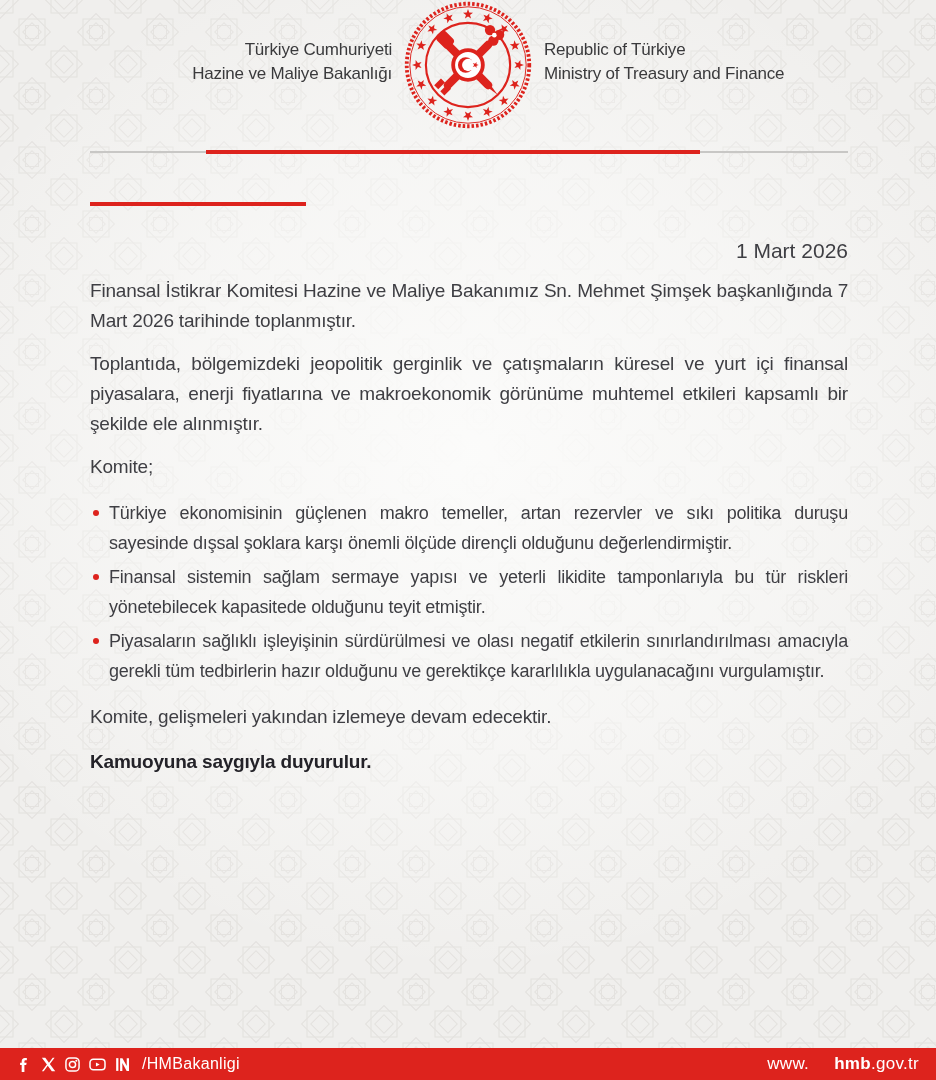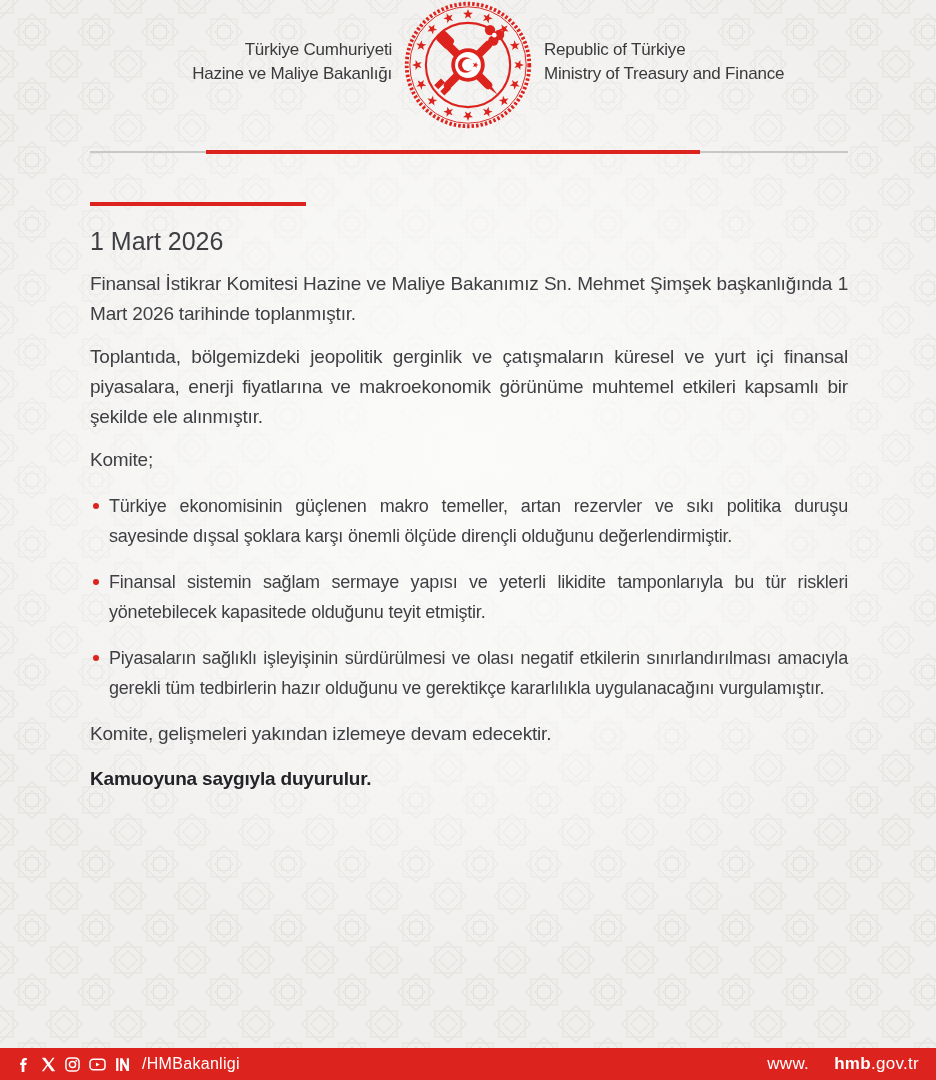--- a/index.html
+++ b/index.html
@@ -24,25 +24,25 @@
   .logo-wrap{width:134px;height:134px;flex:0 0 auto;margin-top:6px;}
   .logo-wrap svg{display:block;width:134px;height:134px;}
   
   .divider{position:absolute;top:150px;left:90px;width:758px;height:4px;z-index:2;}
   .divider .gray{position:absolute;top:1px;left:0;right:0;height:2px;background:var(--divider-gray);}
   .divider .red{position:absolute;top:0;left:116px;width:494px;height:3.5px;background:var(--red);}
   
   .main{position:absolute;left:90px;top:194px;width:758px;z-index:2;color:var(--body);}
   .doc-title{margin:0;font-size:23px;font-weight:bold;color:var(--heading);letter-spacing:0.6px;}
   .title-underline{width:216px;height:3.5px;background:var(--red);margin-top:8px;}
-  .doc-date{margin-top:21px;font-size:25px;}
+  .doc-date{margin-top:33px;text-align:right;font-size:21px;}
   .para{margin:13px 0 0;font-size:19px;line-height:30px;text-align:justify;letter-spacing:-0.2px;}
   .bullet-list{list-style:none;margin:16px 0 0;padding:0;}
   .bullet-list li{position:relative;padding-left:19px;font-size:18px;line-height:30px;text-align:justify;letter-spacing:-0.2px;}
-  .bullet-list li + li{margin-top:16px;}
+  .bullet-list li + li{margin-top:4px;}
   .bullet-list li .dot{position:absolute;left:3px;top:12px;width:6px;height:6px;border-radius:50%;background:var(--red);}
   .closing{margin-top:16px;}
   .signoff{margin:15px 0 0;font-size:19px;line-height:30px;font-weight:bold;color:#232228;letter-spacing:-0.2px;}
   
   .footer{position:absolute;bottom:0;left:0;width:100%;height:32px;background:var(--red);z-index:3;
     display:flex;align-items:center;justify-content:space-between;padding:0 17px;box-sizing:border-box;color:#fff;}
   .social{display:flex;gap:9px;}
   .social .icon{display:flex;align-items:center;}
   .social .icon svg{display:block;}
   .handle{font-size:16px;letter-spacing:0.3px;margin-left:2px;}
@@ -152,21 +152,21 @@
   <div class="divider">
     <div class="gray"></div>
     <div class="red"></div>
   </div>
 
   <div class="main">
     <div class="title-underline"></div>
 
     <div class="doc-date">1 Mart 2026</div>
 
-    <p class="para">Finansal İstikrar Komitesi Hazine ve Maliye Bakanımız Sn. Mehmet Şimşek başkanlığında 1 Mart 2026 tarihinde toplanmıştır.</p>
+    <p class="para">Finansal İstikrar Komitesi Hazine ve Maliye Bakanımız Sn. Mehmet Şimşek başkanlığında 7 Mart 2026 tarihinde toplanmıştır.</p>
     <p class="para">Toplantıda, bölgemizdeki jeopolitik gerginlik ve çatışmaların küresel ve yurt içi finansal piyasalara, enerji fiyatlarına ve makroekonomik görünüme muhtemel etkileri kapsamlı bir şekilde ele alınmıştır.</p>
     <p class="para">Komite;</p>
 
     <ul class="bullet-list">
       <li><span class="dot"></span><span>Türkiye ekonomisinin güçlenen makro temeller, artan rezervler ve sıkı politika duruşu sayesinde dışsal şoklara karşı önemli ölçüde dirençli olduğunu değerlendirmiştir.</span></li>
       <li><span class="dot"></span><span>Finansal sistemin sağlam sermaye yapısı ve yeterli likidite tamponlarıyla bu tür riskleri yönetebilecek kapasitede olduğunu teyit etmiştir.</span></li>
       <li><span class="dot"></span><span>Piyasaların sağlıklı işleyişinin sürdürülmesi ve olası negatif etkilerin sınırlandırılması amacıyla gerekli tüm tedbirlerin hazır olduğunu ve gerektikçe kararlılıkla uygulanacağını vurgulamıştır.</span></li>
     </ul>
 
     <p class="para closing">Komite, gelişmeleri yakından izlemeye devam edecektir.</p>

